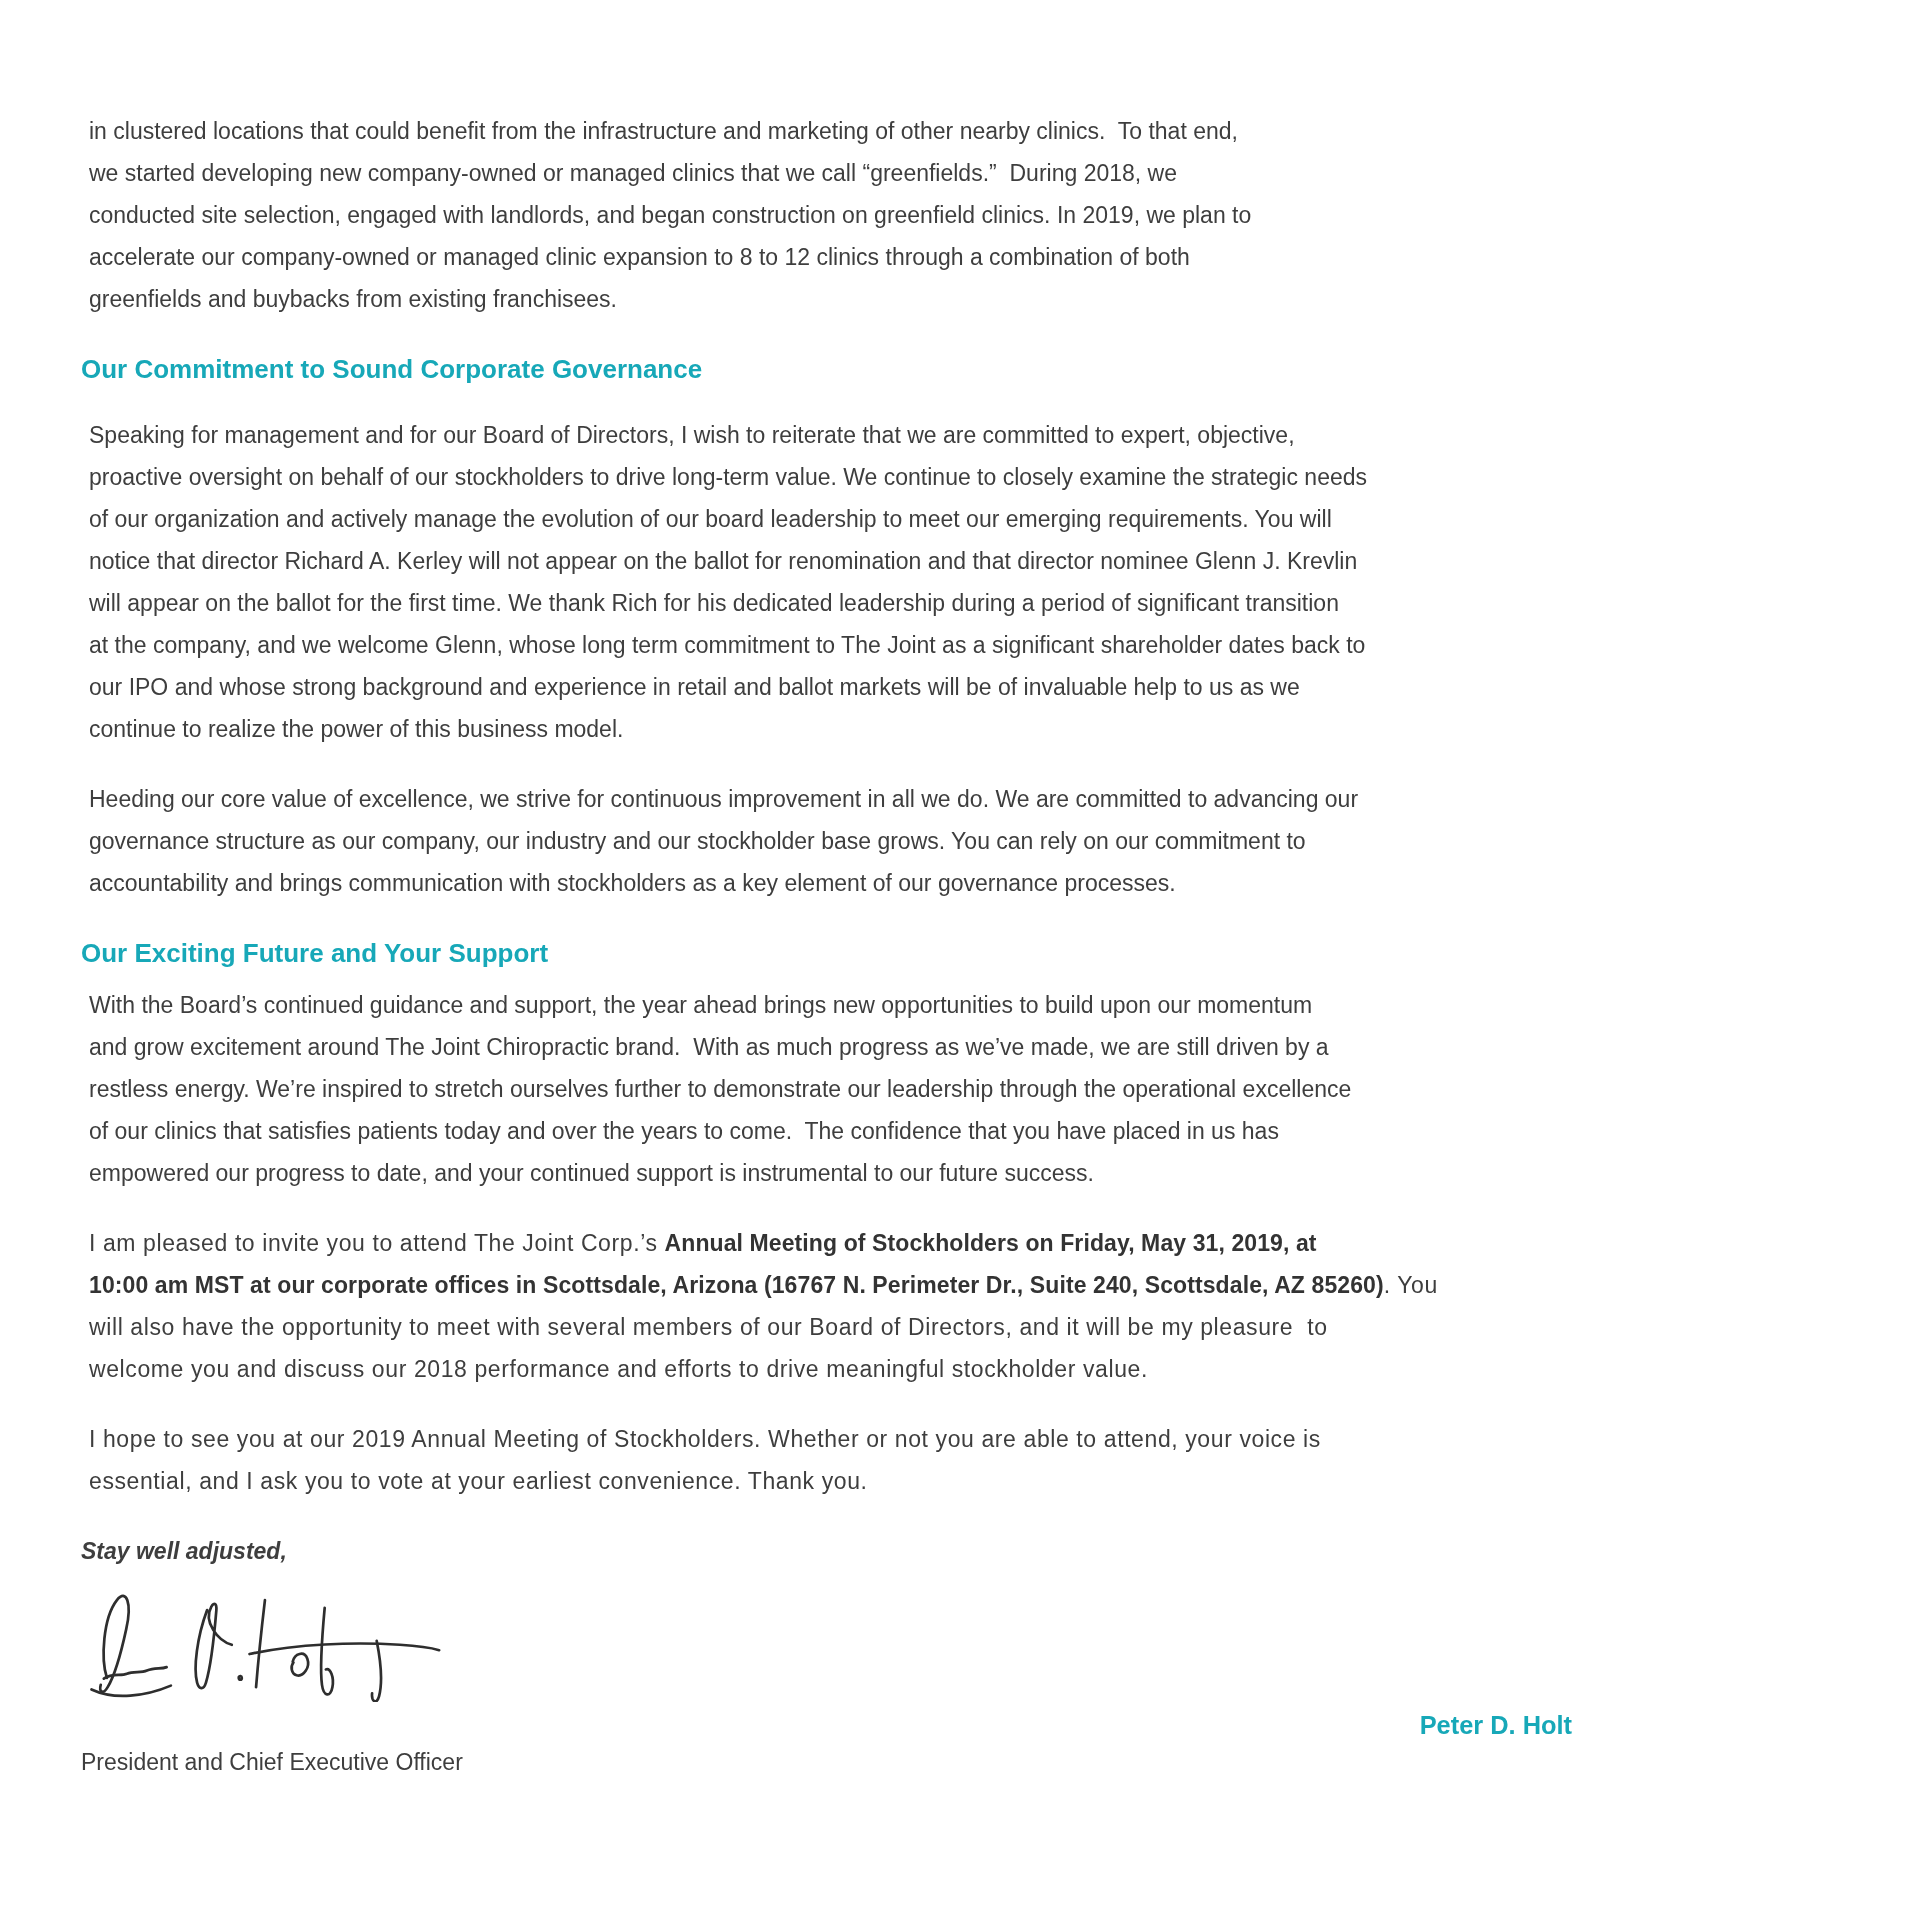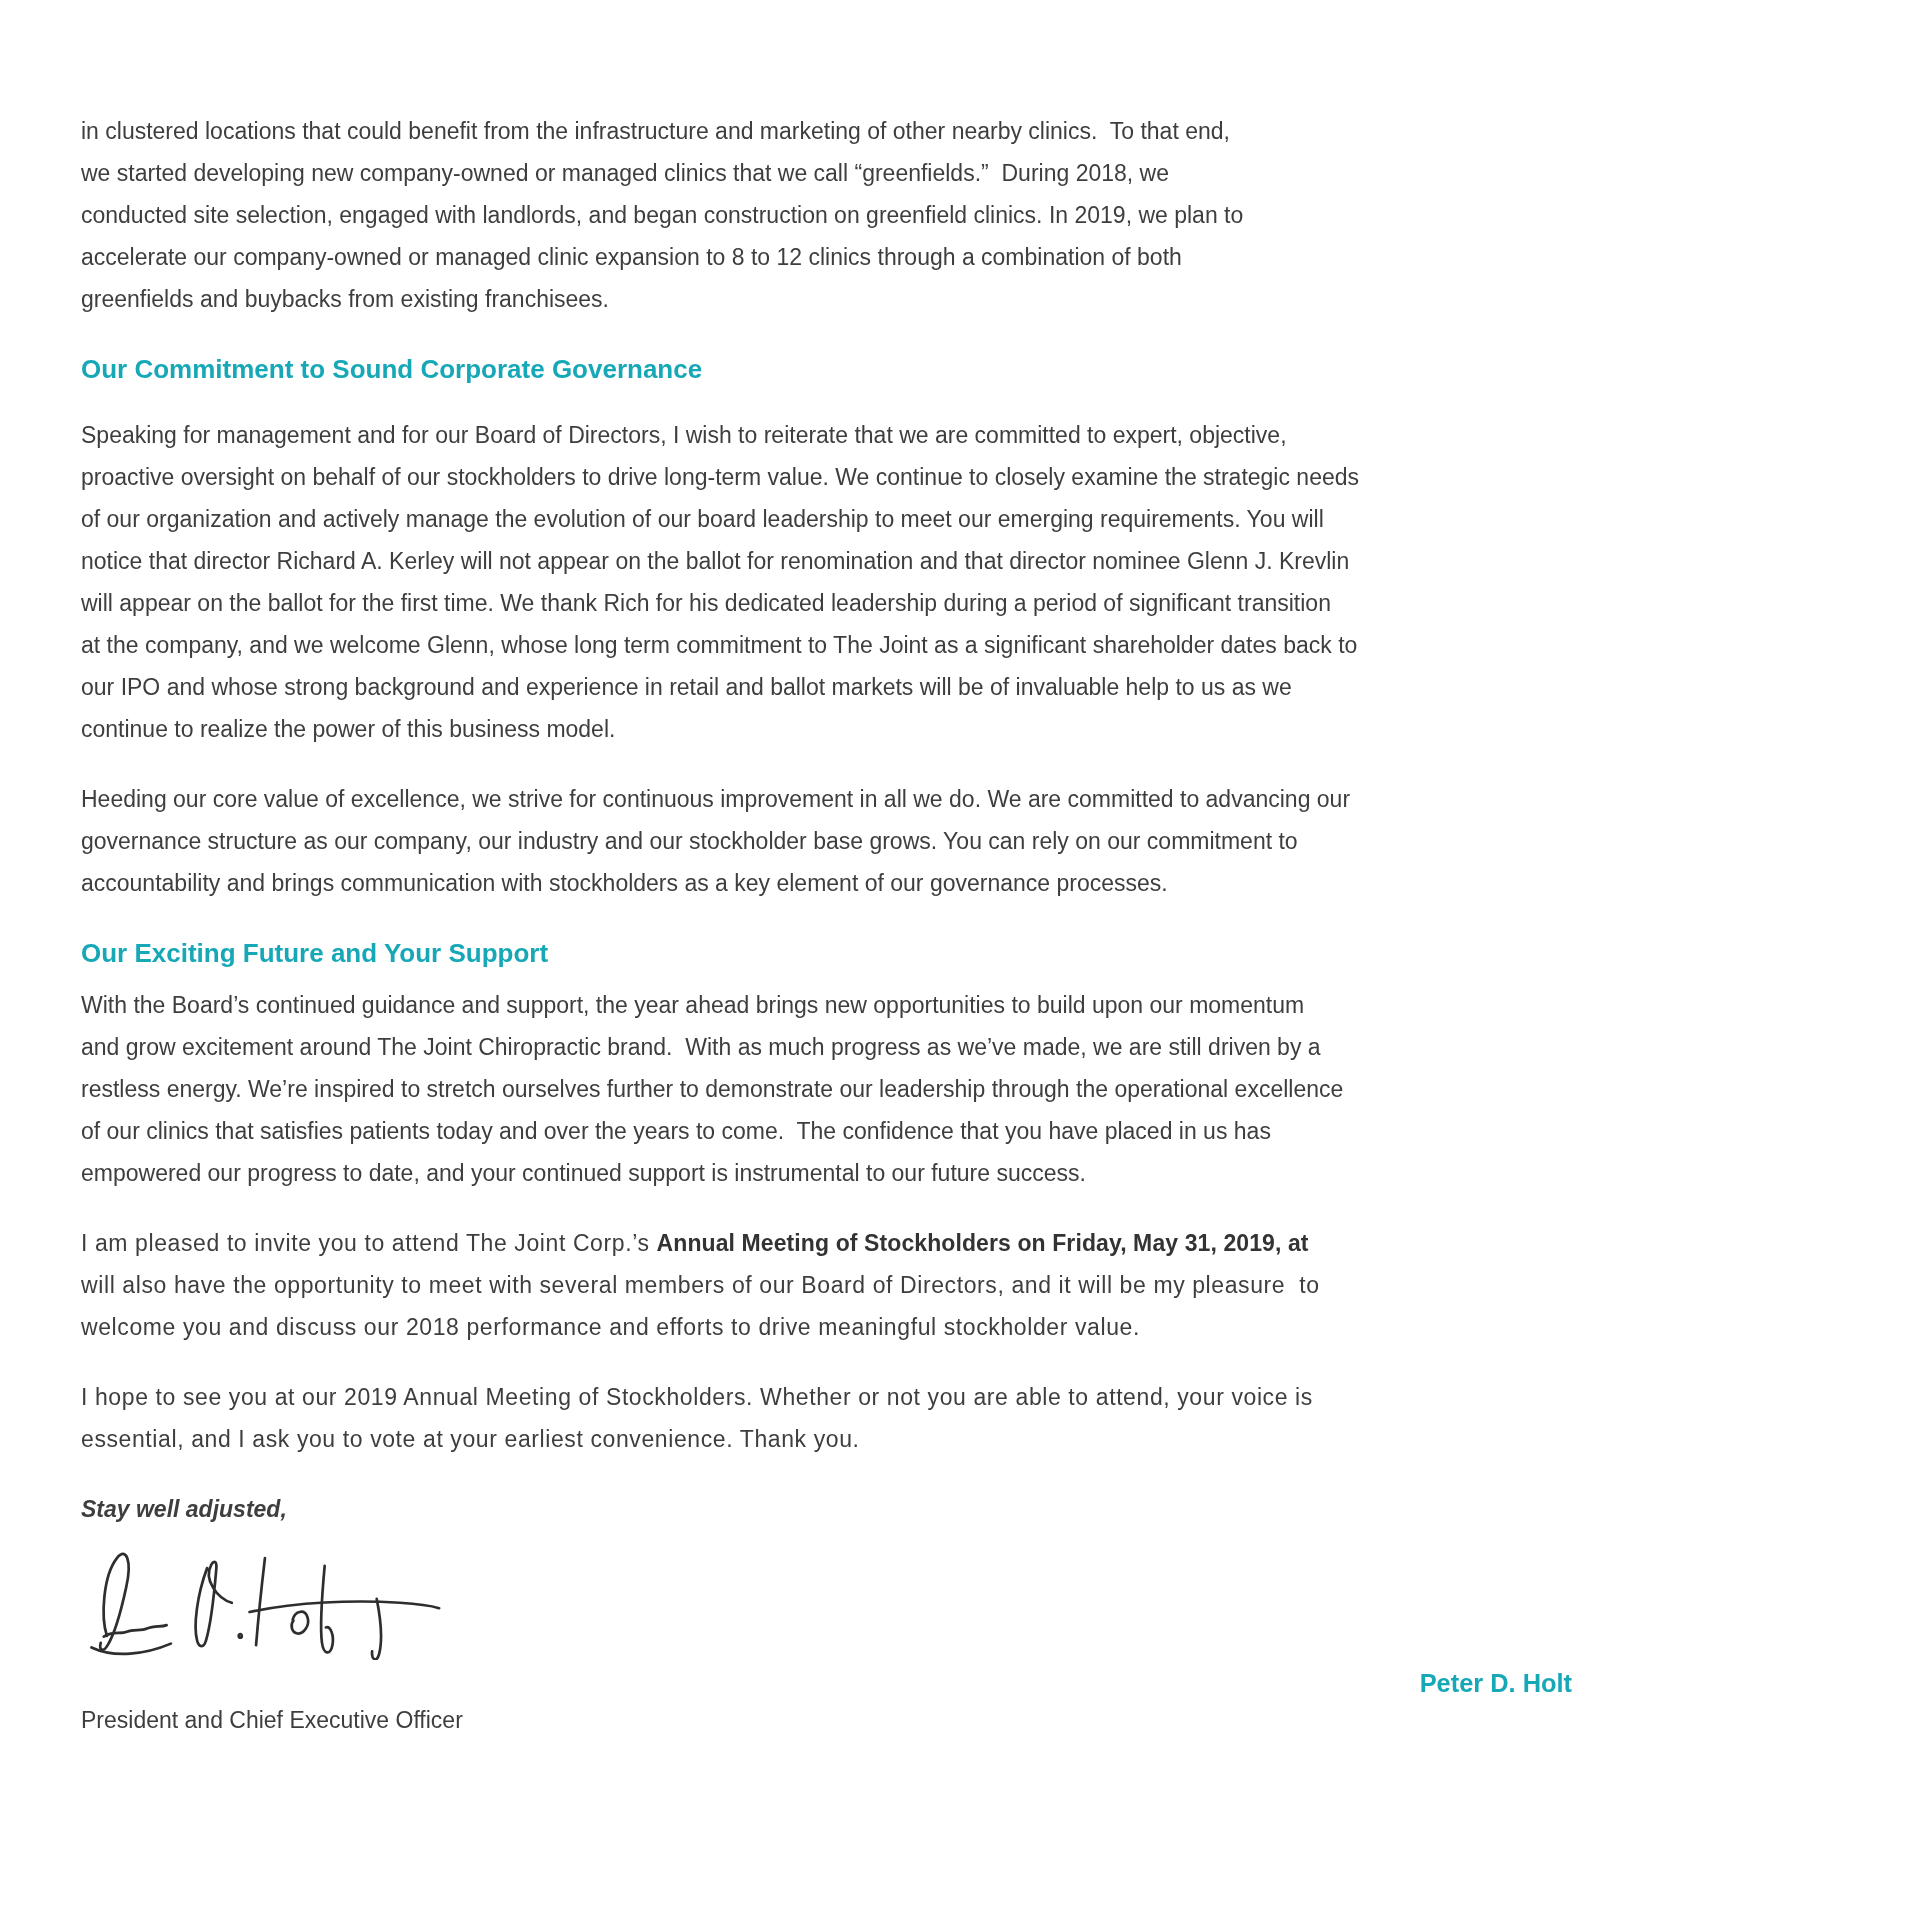--- a/index.html
+++ b/index.html
@@ -17,21 +17,21 @@
     background:#ffffff;
     font-family:"Liberation Sans", sans-serif;
     color:var(--body-text);
   }
   .content{
     position:absolute;
     left:81px;
     top:110px;
     width:1491px;
   }
-  .para{margin-bottom:28px;}
+  .para{margin-bottom:28px;margin-left:8px;}
   .line{
     font-size:23px;
     line-height:42px;
     white-space:nowrap;
     color:var(--body-text);
   }
   .tracked .line{letter-spacing:0.6px;}
   .b{font-weight:700;color:var(--bold-text);letter-spacing:0.1px;}
   .heading{
     font-size:26px;
@@ -114,20 +114,21 @@
     <div class="para">
       <div class="line">With the Board’s continued guidance and support, the year ahead brings new opportunities to build upon our momentum</div>
       <div class="line">and grow excitement around The Joint Chiropractic brand.&nbsp; With as much progress as we’ve made, we are still driven by a</div>
       <div class="line">restless energy. We’re inspired to stretch ourselves further to demonstrate our leadership through the operational excellence</div>
       <div class="line">of our clinics that satisfies patients today and over the years to come.&nbsp; The confidence that you have placed in us has</div>
       <div class="line">empowered our progress to date, and your continued support is instrumental to our future success.</div>
     </div>
 
     <div class="para tracked">
       <div class="line"><span>I am pleased to invite you to attend The Joint Corp.’s </span><span class="b">Annual Meeting of Stockholders on Friday, May 31, 2019, at</span></div>
+      <div class="line"><span class="b">10:00 am MST at our corporate offices in Scottsdale, Arizona (16767 N. Perimeter Dr., Suite 240, Scottsdale, AZ 85260)</span><span>. You</span></div>
       <div class="line">will also have the opportunity to meet with several members of our Board of Directors, and it will be my pleasure&nbsp; to</div>
       <div class="line">welcome you and discuss our 2018 performance and efforts to drive meaningful stockholder value.</div>
     </div>
 
     <div class="para tracked">
       <div class="line">I hope to see you at our 2019 Annual Meeting of Stockholders. Whether or not you are able to attend, your voice is</div>
       <div class="line">essential, and I ask you to vote at your earliest convenience. Thank you.</div>
     </div>
 
     <div class="valediction">Stay well adjusted,</div>

